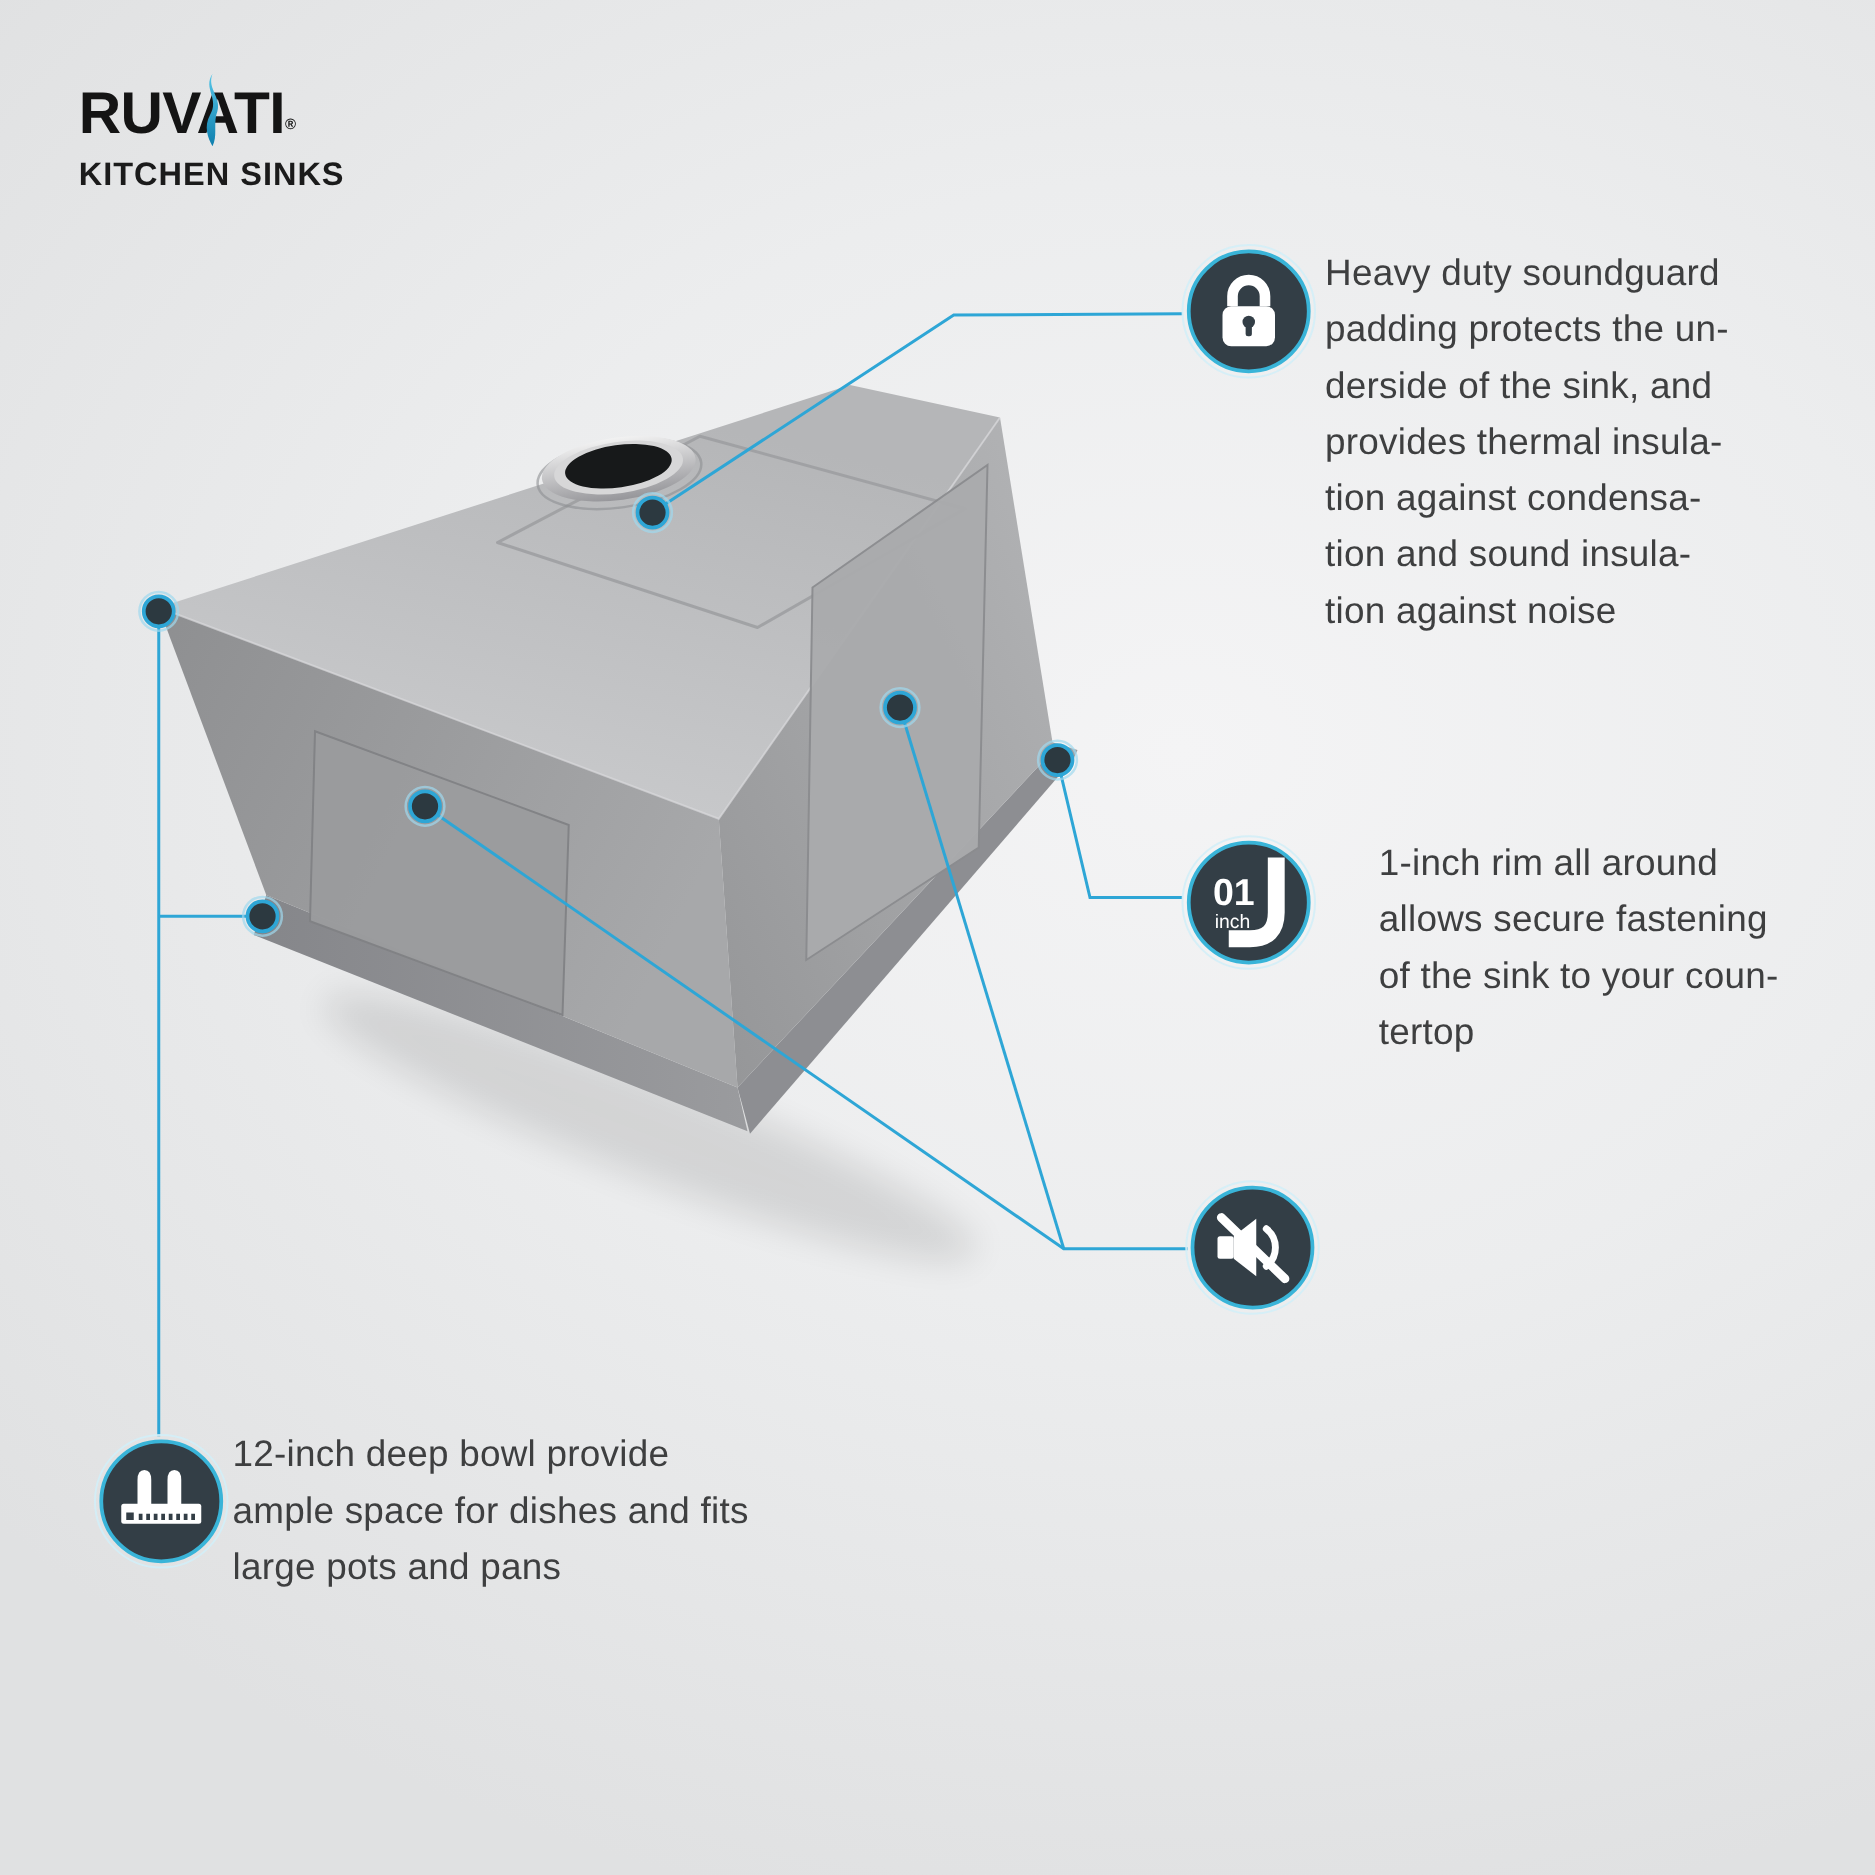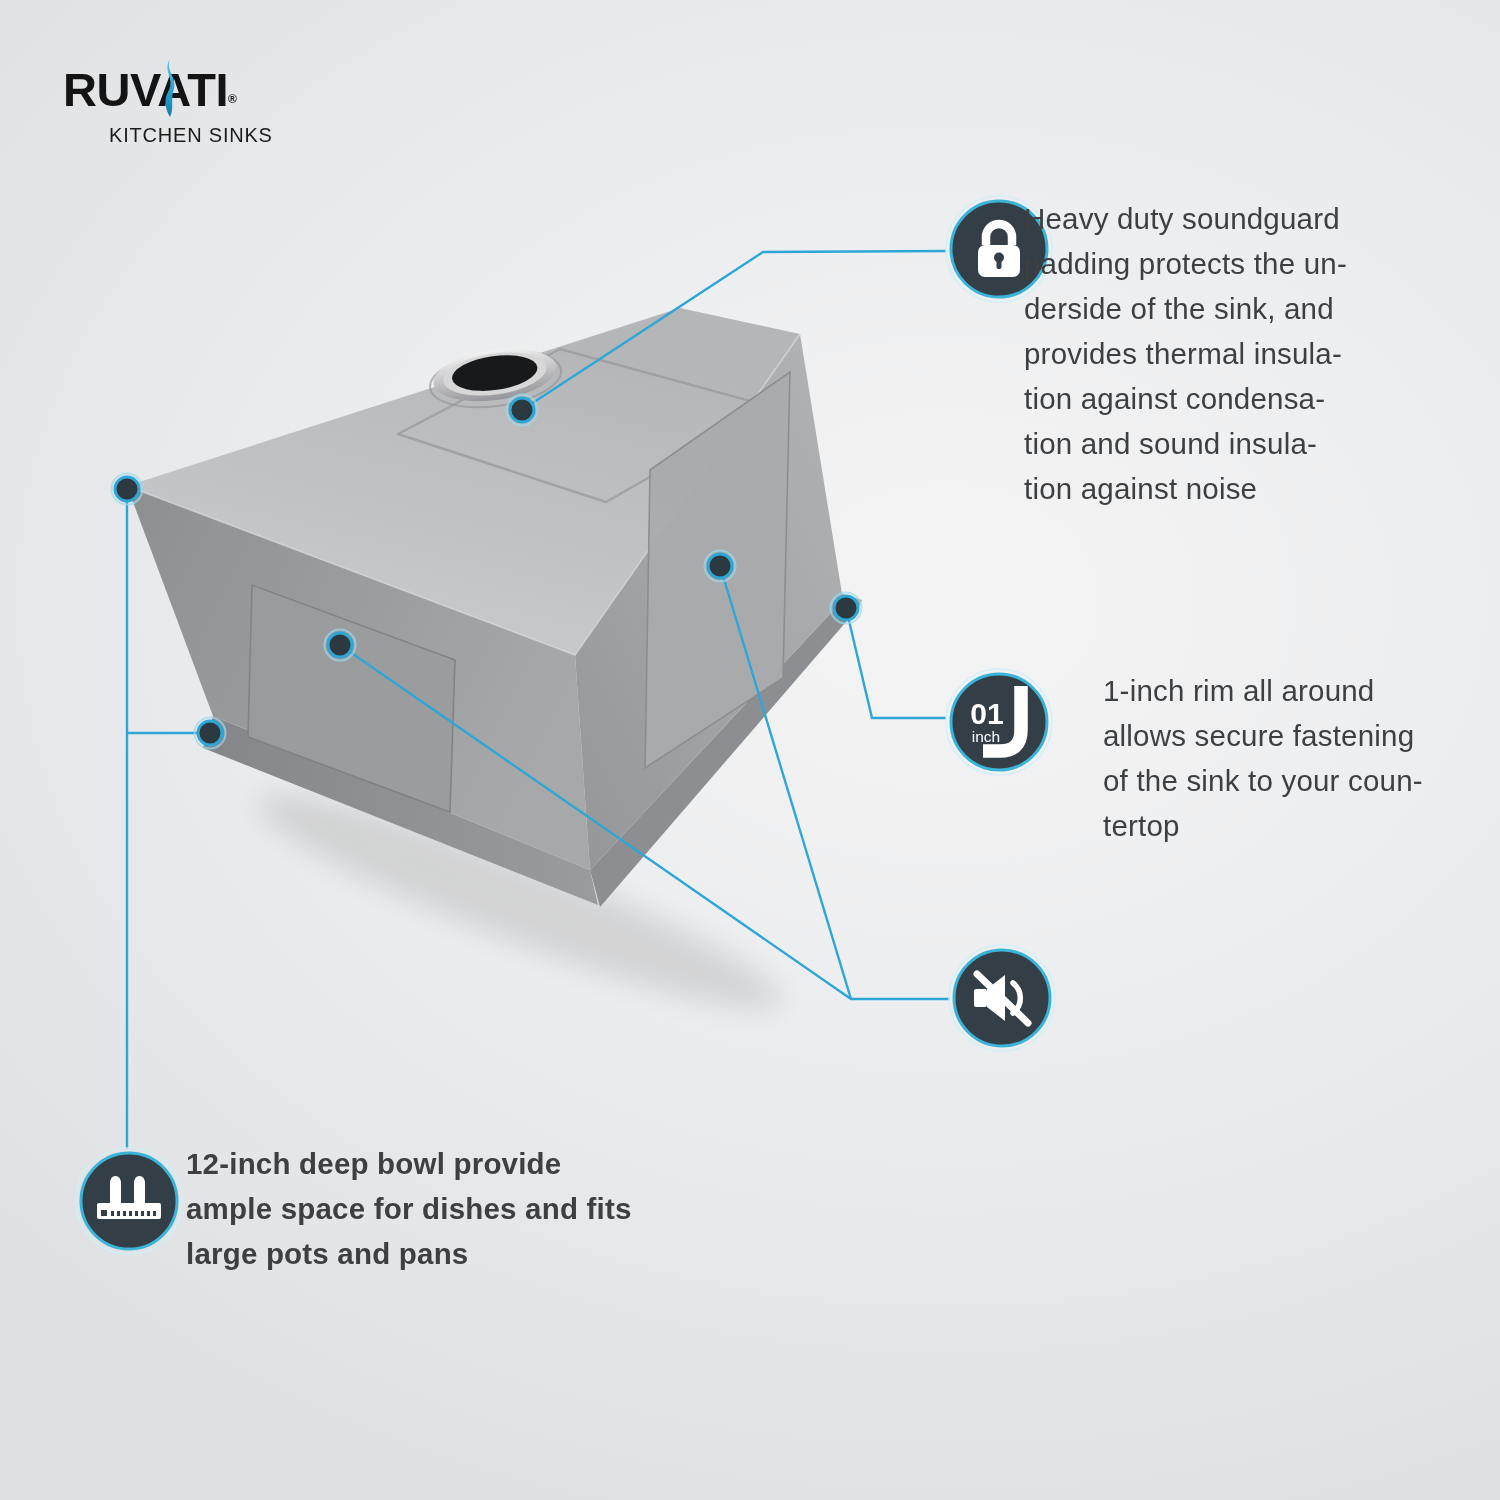--- a/index.html
+++ b/index.html
@@ -11,30 +11,30 @@
   }
   .scene{position:absolute;left:0;top:0;z-index:1;}
   .logo{position:absolute;left:63px;top:66px;z-index:3;}
   .logo-brand{
     font-size:47px;font-weight:800;color:#141414;letter-spacing:-0.5px;
     line-height:47px;position:relative;display:inline-block;
   }
   .logo-reg{font-size:12px;font-weight:bold;color:#141414;vertical-align:3px;letter-spacing:0;}
   .logo-flame{position:absolute;left:96px;top:-7px;}
   .logo-tagline{
-    font-size:20px;font-weight:normal;color:#1b1b1b;letter-spacing:0.8px;margin-top:1px;margin-left:46px;
+    font-size:26px;font-weight:bold;color:#1b1b1b;letter-spacing:0.8px;margin-top:1px;
   }
   .callout-text{
     position:absolute;z-index:2;white-space:pre-line;
     font-size:29.5px;line-height:45px;color:#3e3f40;letter-spacing:0.2px;
   }
-  .t-soundguard{left:1024px;top:196px;width:410px;}
+  .t-soundguard{left:1060px;top:196px;width:410px;}
   .t-rim{left:1063px;top:668px;width:430px;margin-left:40px;}
   .t-rubber{left:1066px;top:951px;width:430px;}
-  .t-bowl{left:186px;top:1141px;width:500px;font-weight:bold;}
+  .t-bowl{left:186px;top:1141px;width:500px;}
 </style>
 </head>
 <body>
 
 <div class="canvas">
 
   <svg class="scene" width="1500" height="1500" viewBox="0 0 1500 1500">
     <defs>
       <linearGradient id="topGrad" x1="0" y1="1" x2="0.45" y2="0">
         <stop offset="0" stop-color="#cdced0"></stop>

